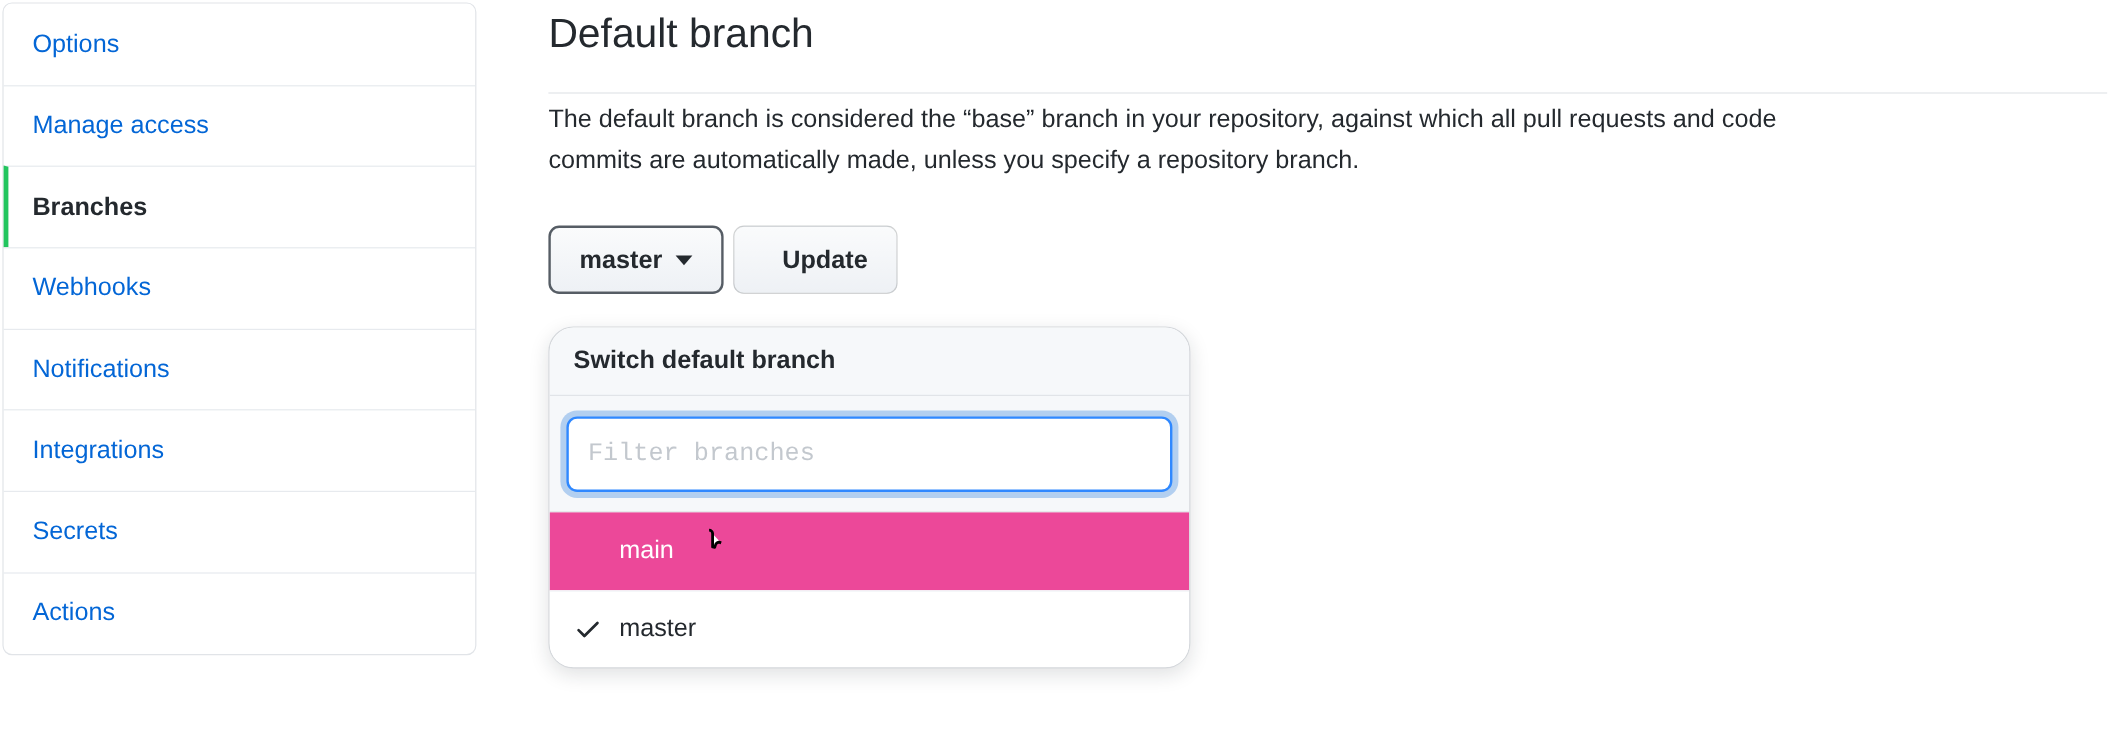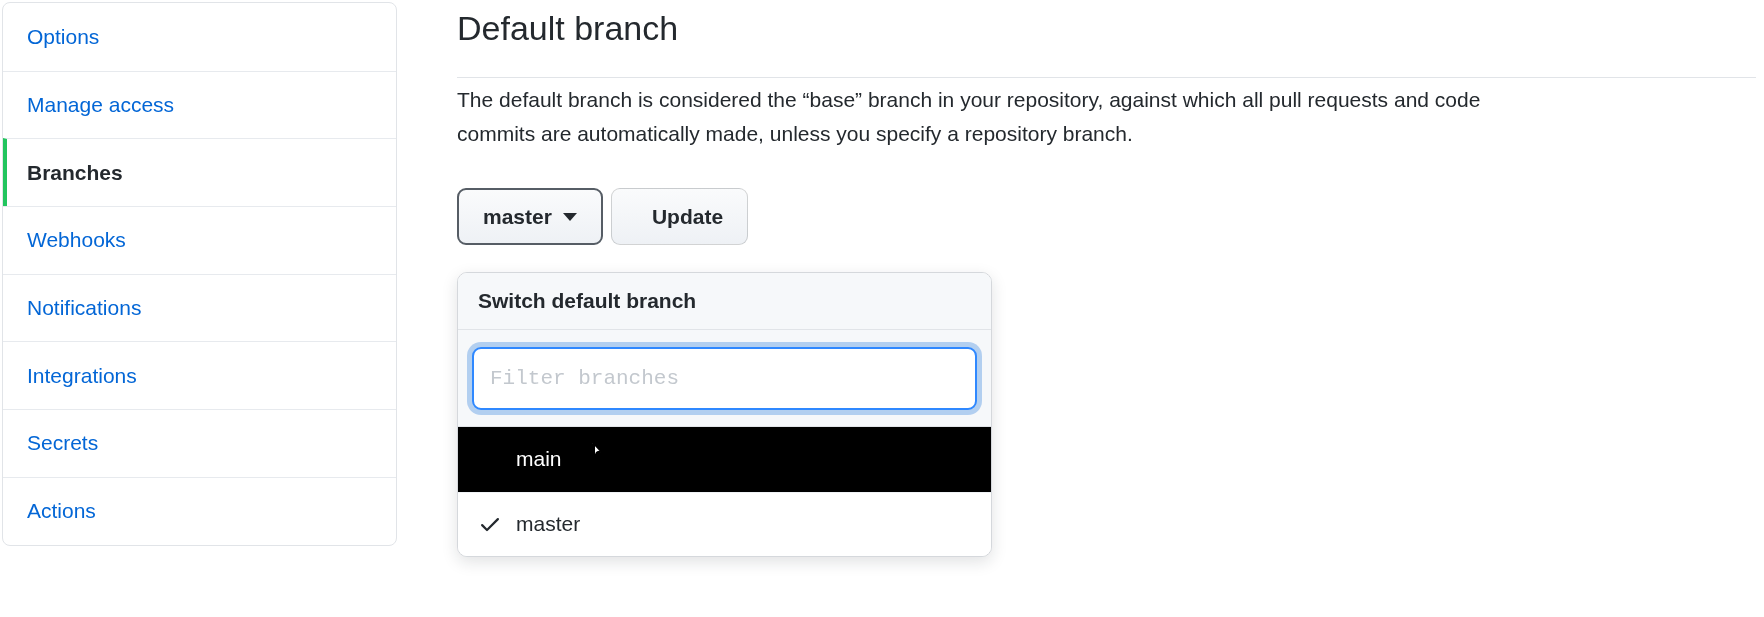--- a/index.html
+++ b/index.html
@@ -97,21 +97,21 @@
     border-top: 8px solid #24292e;
   }
 
   
   .menu {
     position: absolute;
     left: 457px; top: 272px;
     width: 535px;
     background: #fff;
     border: 1px solid #d5d8dc;
-    border-radius: 10px;
+    border-radius: 21px;
     box-shadow: 0 5px 16px rgba(27, 31, 35, 0.13);
     overflow: hidden;
   }
   .menu-header {
     display: flex;
     align-items: center;
     height: 57px;
     padding: 0 20px;
     background: #f6f8fa;
     border-bottom: 1px solid #e1e4e8;
@@ -146,21 +146,21 @@
     align-items: center;
     height: 64.5px;
     padding-left: 20px;
     font-size: 21px;
     color: #24292e;
     background: #fff;
     cursor: pointer;
   }
   .menu-item + .menu-item { border-top: 1px solid #eff2f5; }
   .menu-item.highlighted {
-    background: #000000;
+    background: #ec4899;
     color: #fff;
     border-top: none;
   }
   .check-slot {
     width: 24px;
     margin-right: 14px;
     display: inline-flex;
     align-items: center;
     justify-content: center;
     flex: none;

